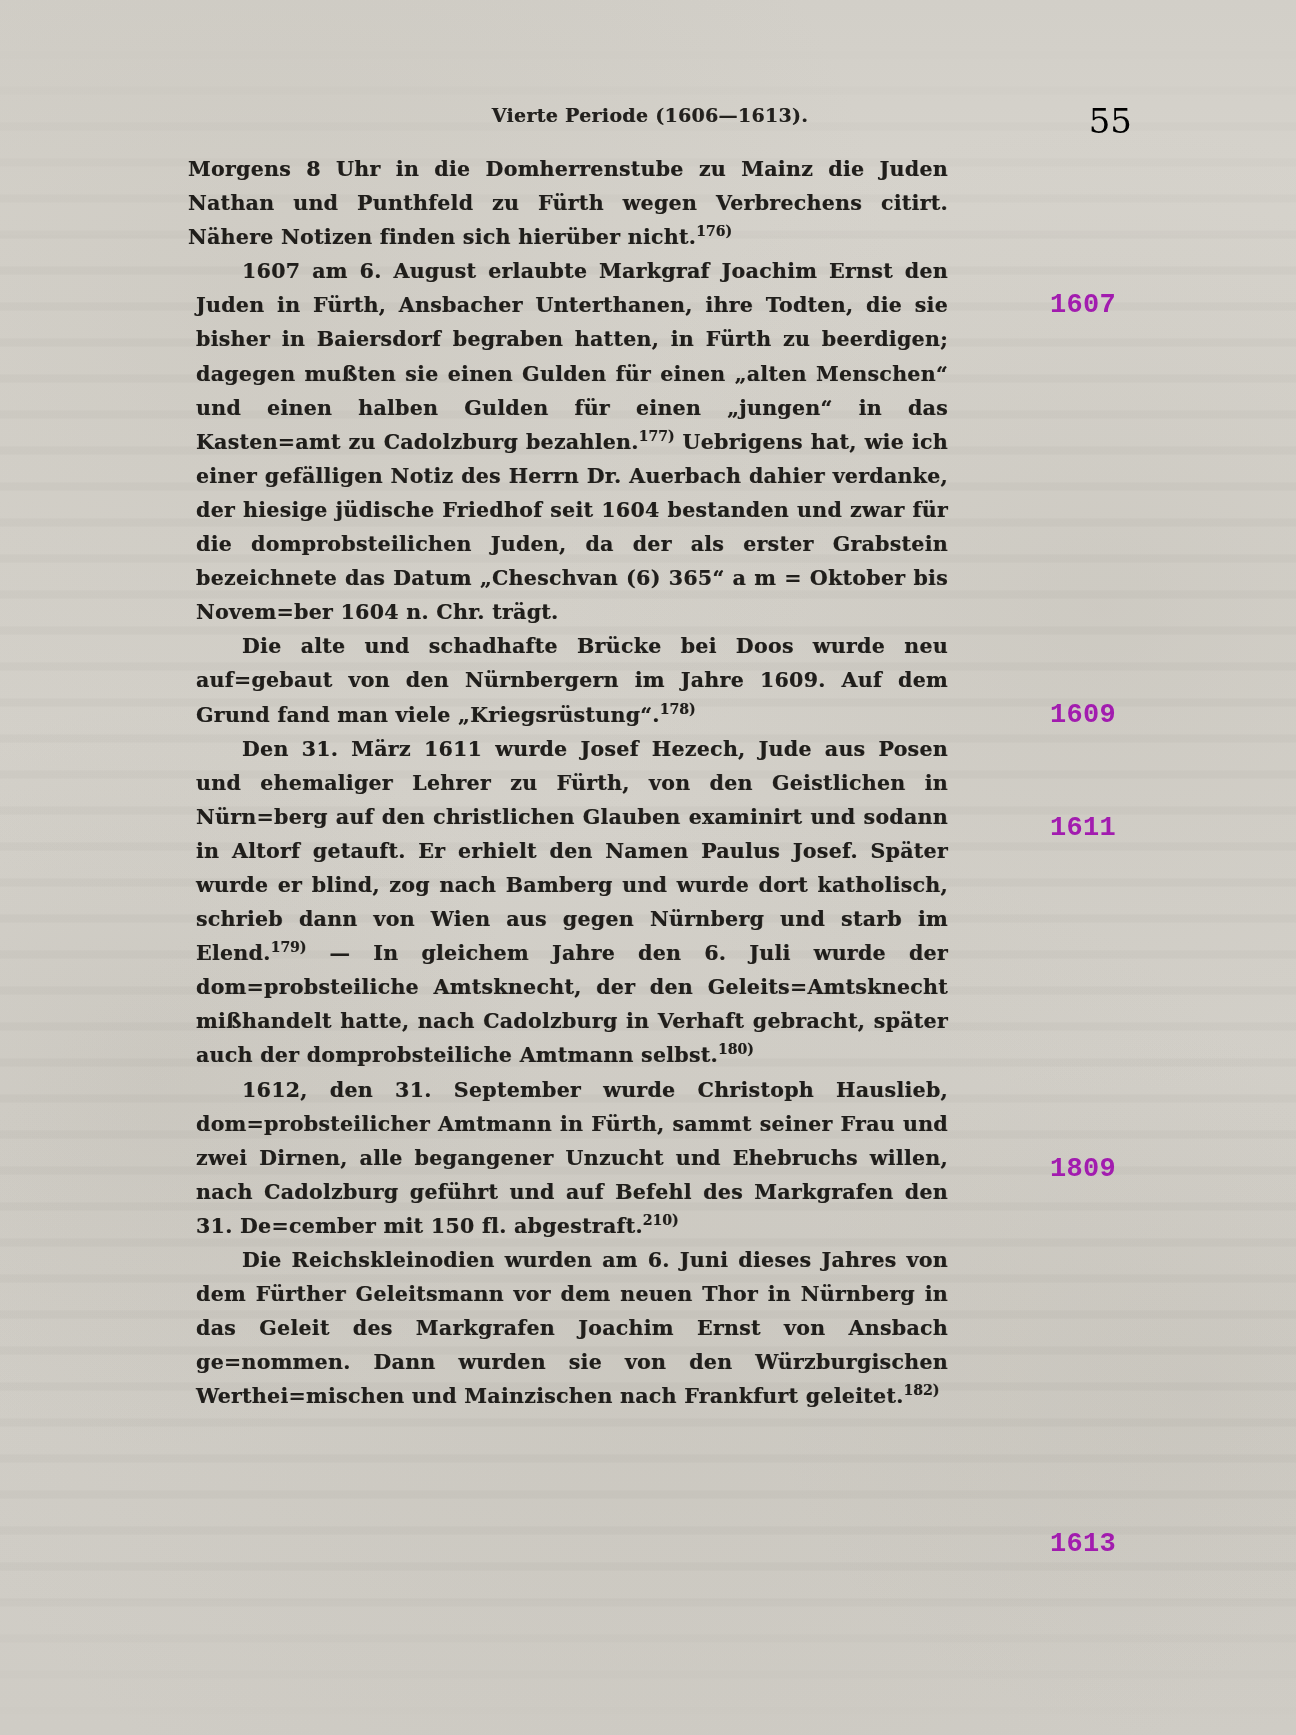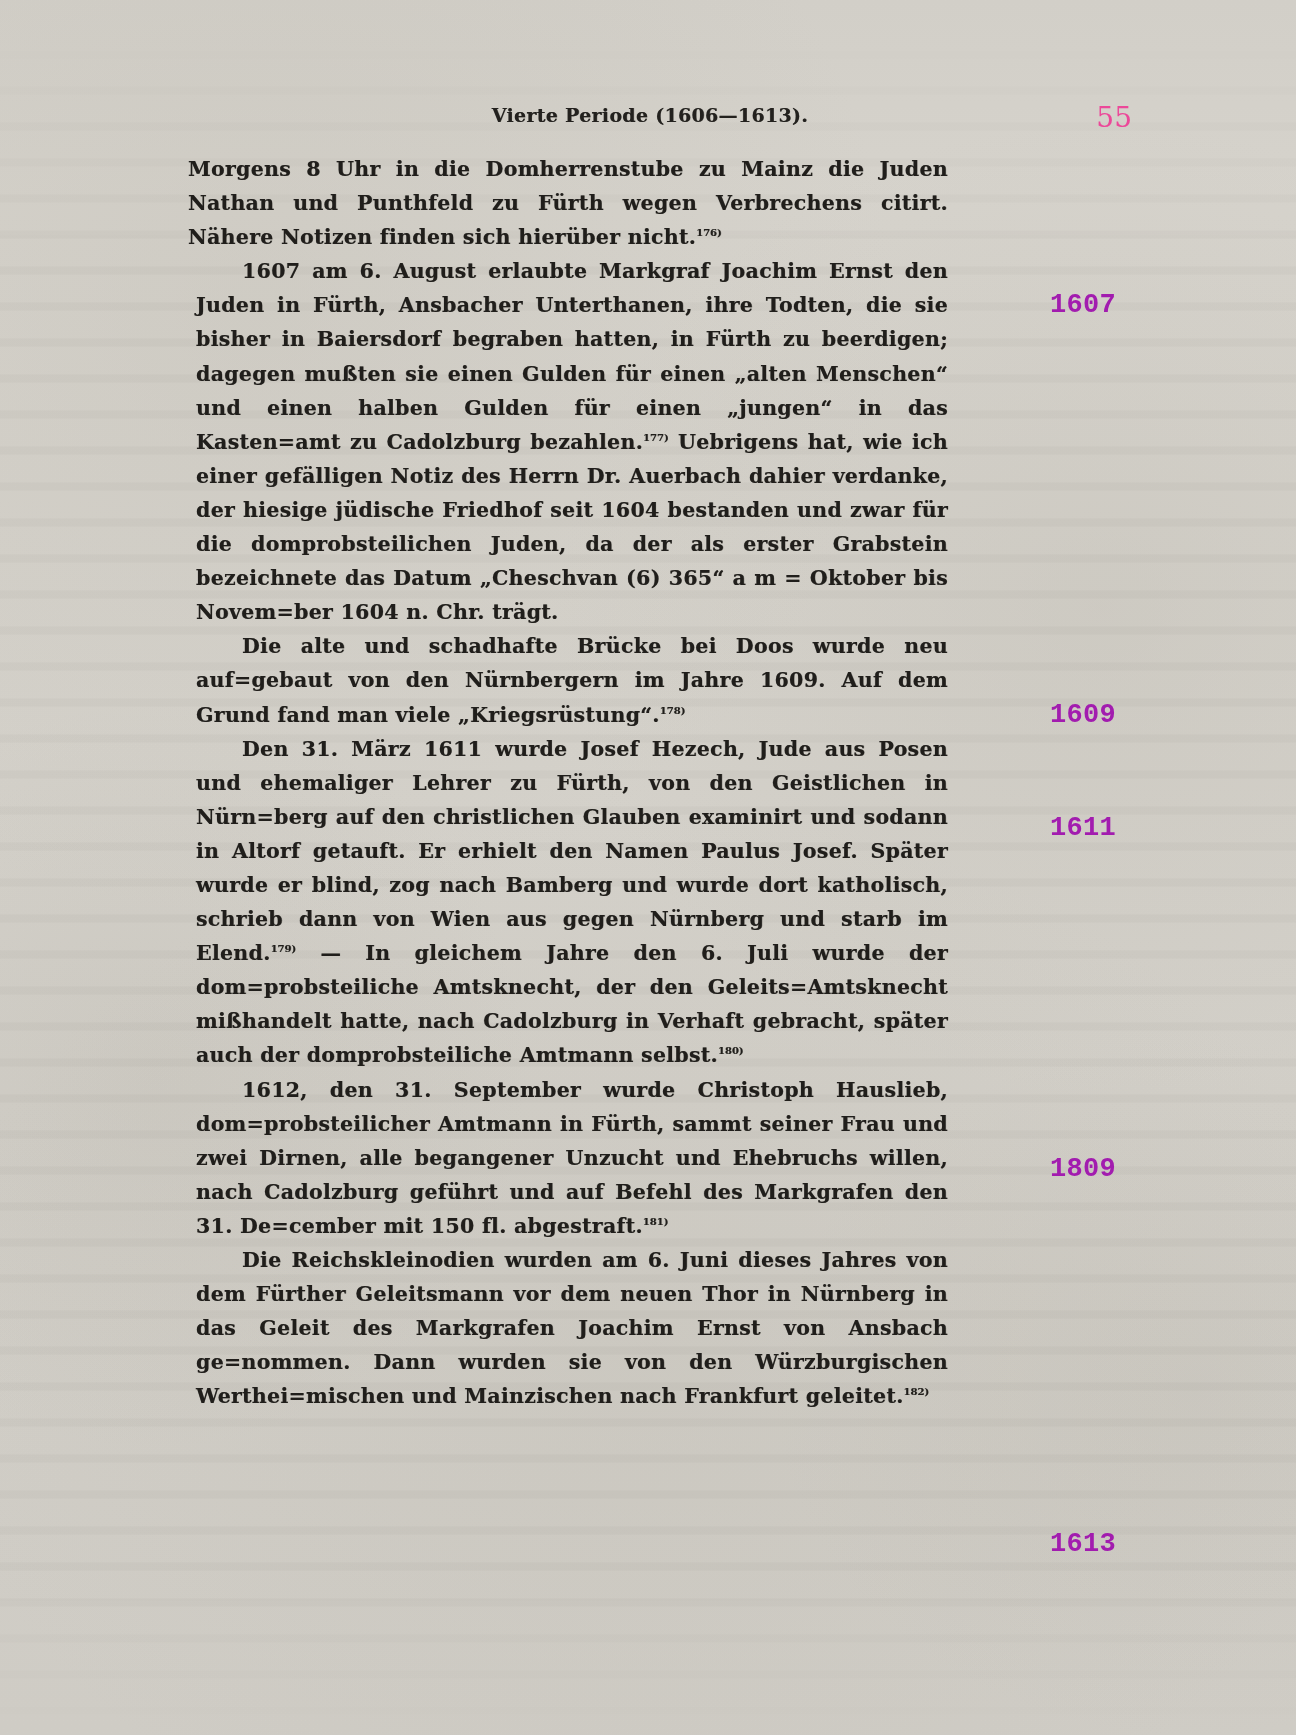--- a/index.html
+++ b/index.html
@@ -73,23 +73,23 @@
     font-family: "DejaVu Serif", serif;
     font-weight: 700;
     font-style: normal;
     letter-spacing: 0.3px;
     text-align: center;
   }
   .pageno {
     position: absolute;
     right: -22px;
     top: -3px;
-    font-size: 28px;
+    font-size: 34px;
     font-family: "DejaVu Serif", serif;
-    color: #ec4899;
+    color: #000000;
   }
 
   
   .textblock {
     position: absolute;
     top: 152px;
     left: 188px;
     width: 760px;
     font-size: 20.5px;
     line-height: 34.1px;
@@ -110,21 +110,21 @@
   
   .marginyear {
     position: absolute;
     font-family: Liberation Mono, monospace;
     font-size: 27px;
     color: #a21caf;
     white-space: nowrap;
   }
 
   sup.note {
-    font-size: 10px;
+    font-size: 14px;
     vertical-align: super;
     line-height: 0;
     letter-spacing: 0;
   }
 
   
   .textblock, .runhead-title {
     text-shadow: 0.35px 0 0 rgba(32,30,27,0.42), -0.35px 0 0 rgba(32,30,27,0.22);
   }
 </style>
@@ -145,21 +145,21 @@
   <div class="textblock fraktur">
 
     <p class="para"><span>Morgens 8 Uhr in die Domherrenstube zu Mainz die Juden Nathan und Punthfeld zu Fürth wegen Verbrechens citirt. Nähere Notizen finden sich hierüber nicht.</span><sup class="note">176)</sup></p>
 
     <p class="para indent"><span>1607 am 6. August erlaubte Markgraf Joachim Ernst den Juden in Fürth, Ansbacher Unterthanen, ihre Todten, die sie bisher in Baiersdorf begraben hatten, in Fürth zu beerdigen; dagegen mußten sie einen Gulden für einen „alten Menschen“ und einen halben Gulden für einen „jungen“ in das Kasten=amt zu Cadolzburg bezahlen.</span><sup class="note">177)</sup><span> Uebrigens hat, wie ich einer gefälligen Notiz des Herrn Dr. Auerbach dahier verdanke, der hiesige jüdische Friedhof seit 1604 bestanden und zwar für die domprobsteilichen Juden, da der als erster Grabstein bezeichnete das Datum „Cheschvan (6) 365“ a m = Oktober bis Novem=ber 1604 n. Chr. trägt.</span></p>
 
     <p class="para indent"><span>Die alte und schadhafte Brücke bei Doos wurde neu auf=gebaut von den Nürnbergern im Jahre 1609. Auf dem Grund fand man viele „Kriegsrüstung“.</span><sup class="note">178)</sup></p>
 
     <p class="para indent"><span>Den 31. März 1611 wurde Josef Hezech, Jude aus Posen und ehemaliger Lehrer zu Fürth, von den Geistlichen in Nürn=berg auf den christlichen Glauben examinirt und sodann in Altorf getauft. Er erhielt den Namen Paulus Josef. Später wurde er blind, zog nach Bamberg und wurde dort katholisch, schrieb dann von Wien aus gegen Nürnberg und starb im Elend.</span><sup class="note">179)</sup><span> — In gleichem Jahre den 6. Juli wurde der dom=probsteiliche Amtsknecht, der den Geleits=Amtsknecht mißhandelt hatte, nach Cadolzburg in Verhaft gebracht, später auch der domprobsteiliche Amtmann selbst.</span><sup class="note">180)</sup></p>
 
-    <p class="para indent"><span>1612, den 31. September wurde Christoph Hauslieb, dom=probsteilicher Amtmann in Fürth, sammt seiner Frau und zwei Dirnen, alle begangener Unzucht und Ehebruchs willen, nach Cadolzburg geführt und auf Befehl des Markgrafen den 31. De=cember mit 150 fl. abgestraft.</span><sup class="note">181)</sup></p>
+    <p class="para indent"><span>1612, den 31. September wurde Christoph Hauslieb, dom=probsteilicher Amtmann in Fürth, sammt seiner Frau und zwei Dirnen, alle begangener Unzucht und Ehebruchs willen, nach Cadolzburg geführt und auf Befehl des Markgrafen den 31. De=cember mit 150 fl. abgestraft.</span><sup class="note">210)</sup></p>
 
     <p class="para indent"><span>Die Reichskleinodien wurden am 6. Juni dieses Jahres von dem Fürther Geleitsmann vor dem neuen Thor in Nürnberg in das Geleit des Markgrafen Joachim Ernst von Ansbach ge=nommen. Dann wurden sie von den Würzburgischen Werthei=mischen und Mainzischen nach Frankfurt geleitet.</span><sup class="note">182)</sup></p>
 
 
   </div>
 
   <div class="marginyear fraktur" style="left:1050px; top:290px;">1607</div>
   <div class="marginyear fraktur" style="left:1050px; top:700px;">1609</div>
   <div class="marginyear fraktur" style="left:1050px; top:813px;">1611</div>
   <div class="marginyear fraktur" style="left:1050px; top:1154px;">1809</div>

